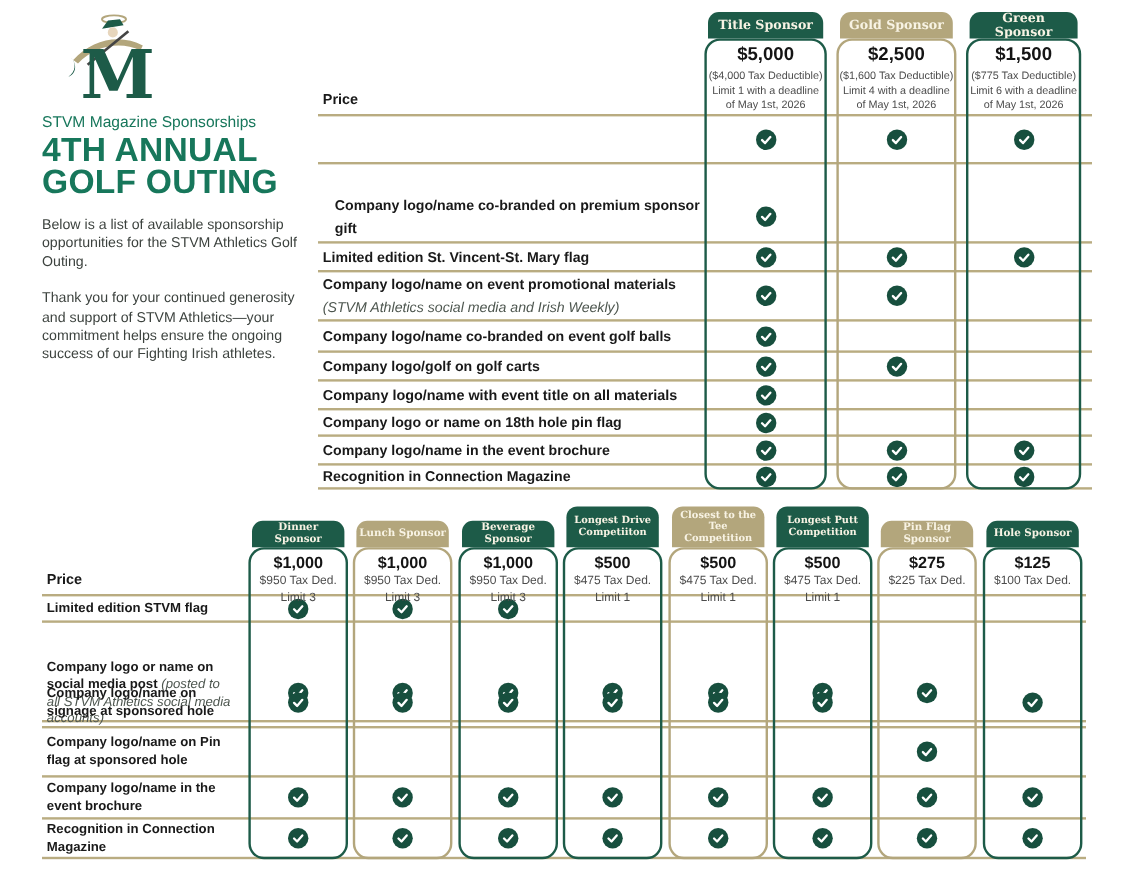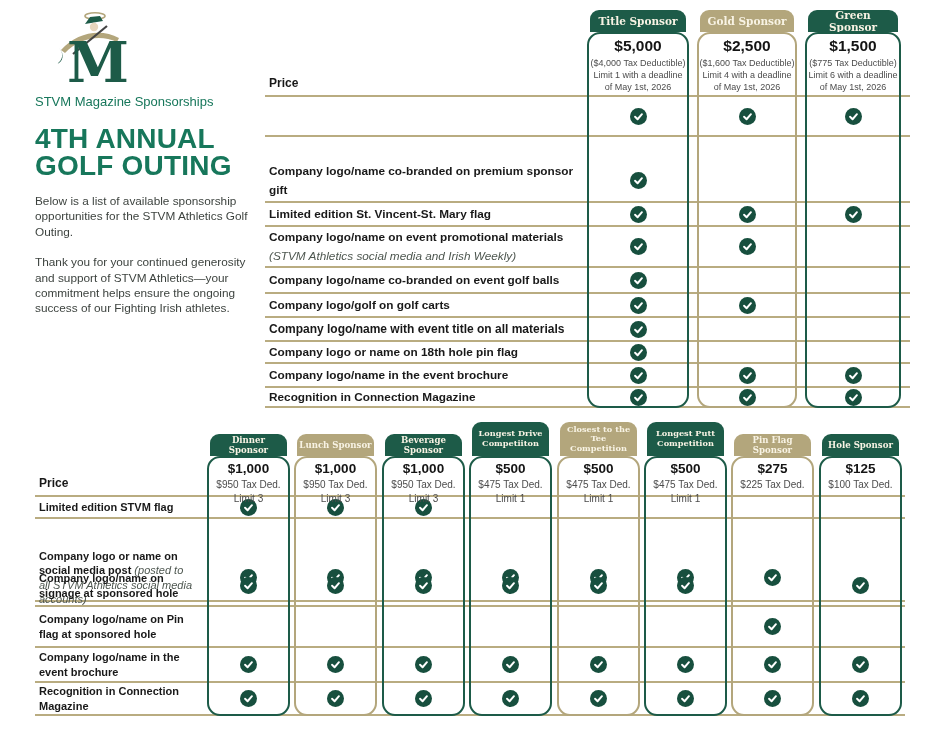--- a/index.html
+++ b/index.html
@@ -5,21 +5,21 @@
   html,body{margin:0;padding:0;}
   body{
     width:949px;height:730px;position:relative;background:#ffffff;
     font-family:"Liberation Sans", sans-serif;overflow:hidden;
     -webkit-font-smoothing:antialiased;
   }
   
   .sidebar{position:absolute;left:35px;top:8px;width:232px;}
   .logo-wrap{margin-left:16px;height:84px;}
   .kicker{font-size:13px;color:#17775b;margin-top:2px;}
-  .big-title{font-size:28px;font-weight:800;color:#17775b;line-height:27px;letter-spacing:.2px;margin-top:16px;}
+  .big-title{font-size:28px;font-weight:800;color:#17775b;line-height:27px;letter-spacing:.2px;margin-top:2px;}
   .para{font-size:11.8px;line-height:15.4px;color:#3c423e;margin-top:15px;}
   
   .ptable{position:absolute;}
   .t-row{position:absolute;left:0;width:100%;border-bottom:2px solid #b9ac81;box-sizing:border-box;}
   .label-cell{position:absolute;left:0;top:0;bottom:0;display:flex;align-items:center;box-sizing:border-box;}
   .label-cell .lbl{font-weight:bold;color:#191919;}
   .label-cell .note{font-style:italic;font-weight:normal;color:#4d564f;}
   .price-head{position:absolute;left:0;display:flex;align-items:flex-end;padding-bottom:7px;font-weight:bold;color:#191919;box-sizing:border-box;}
   .card{position:absolute;border-radius:13px;box-sizing:border-box;background:transparent;pointer-events:none;}
   .tab{position:absolute;display:flex;align-items:center;justify-content:center;text-align:center;
@@ -80,21 +80,21 @@
       </div>
       <div class="check-cell" style="left: 540px; width: 96px;">
         <span class="check">
           <svg viewBox="0 0 24 24" width="11" height="11">
             <path d="M4.5 12.5 L10 18 L19.5 7" stroke="#ffffff" stroke-width="4.2" fill="none" stroke-linecap="round" stroke-linejoin="round"></path>
           </svg>
         </span>
       </div>
     </div>
     <div class="t-row" style="top: 150px; height: 43px;">
-      <div class="label-cell" style="width: 318px; padding-left: 4px; padding-right: 8px; font-size: 11.8px; line-height: 19px;">
+      <div class="label-cell" style="width: 318px; padding-left: 4px; padding-right: 8px; font-size: 11.8px; line-height: 19px; margin-left: 10px;">
         <div><span class="lbl">Company logo/name co-branded on premium sponsor gift</span></div>
       </div>
       <div class="check-cell" style="left: 322px; width: 102px;">
         <span class="check">
           <svg viewBox="0 0 24 24" width="11" height="11">
             <path d="M4.5 12.5 L10 18 L19.5 7" stroke="#ffffff" stroke-width="4.2" fill="none" stroke-linecap="round" stroke-linejoin="round"></path>
           </svg>
         </span>
       </div>
       <div class="check-cell" style="left: 432px; width: 100px;"></div>

